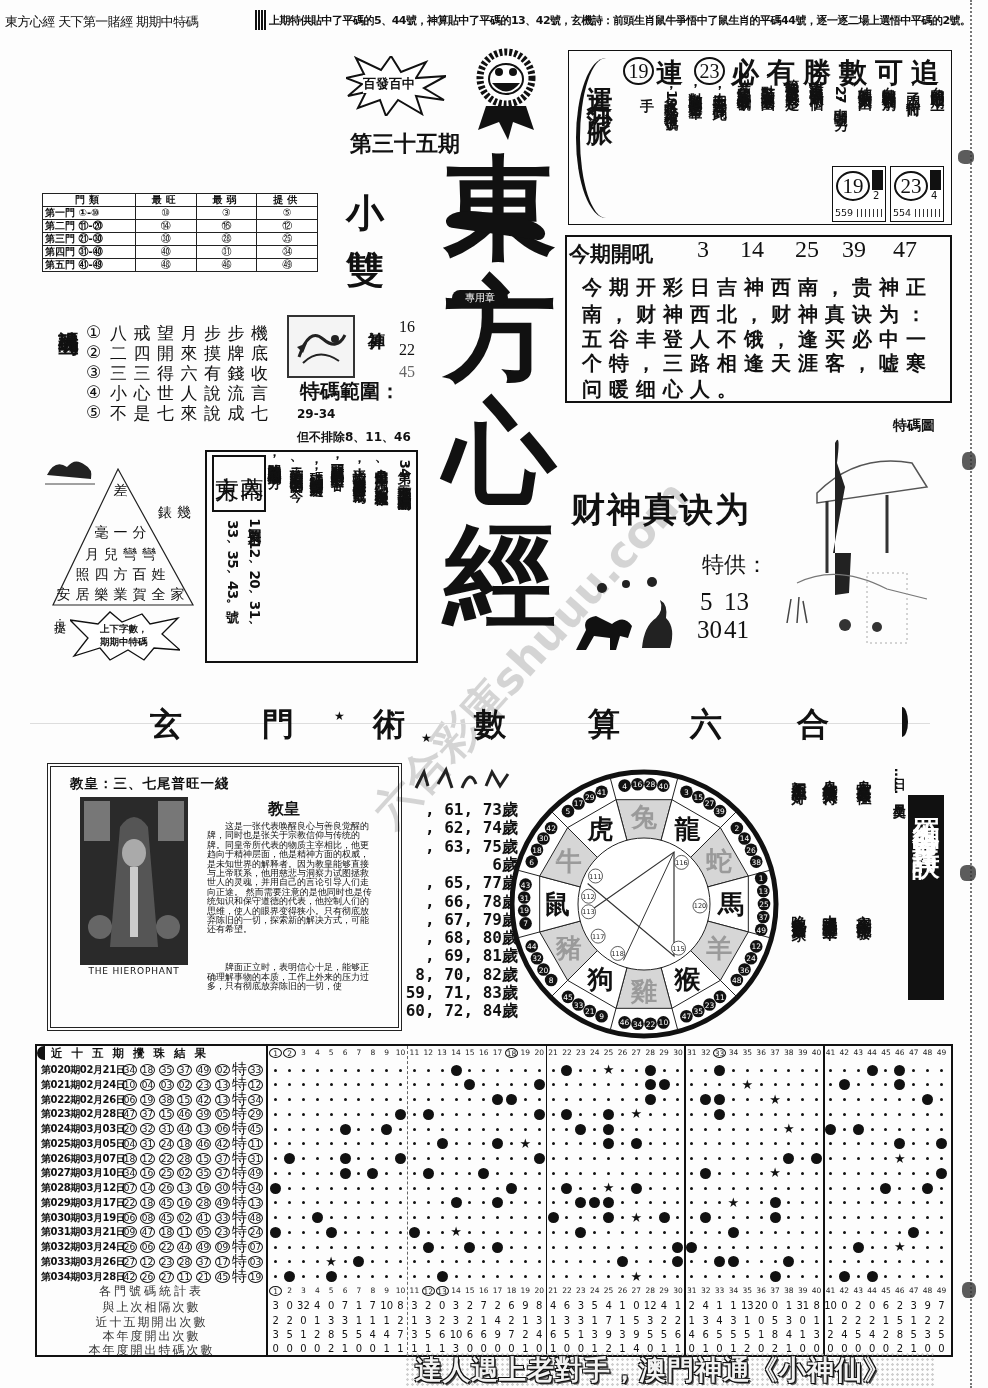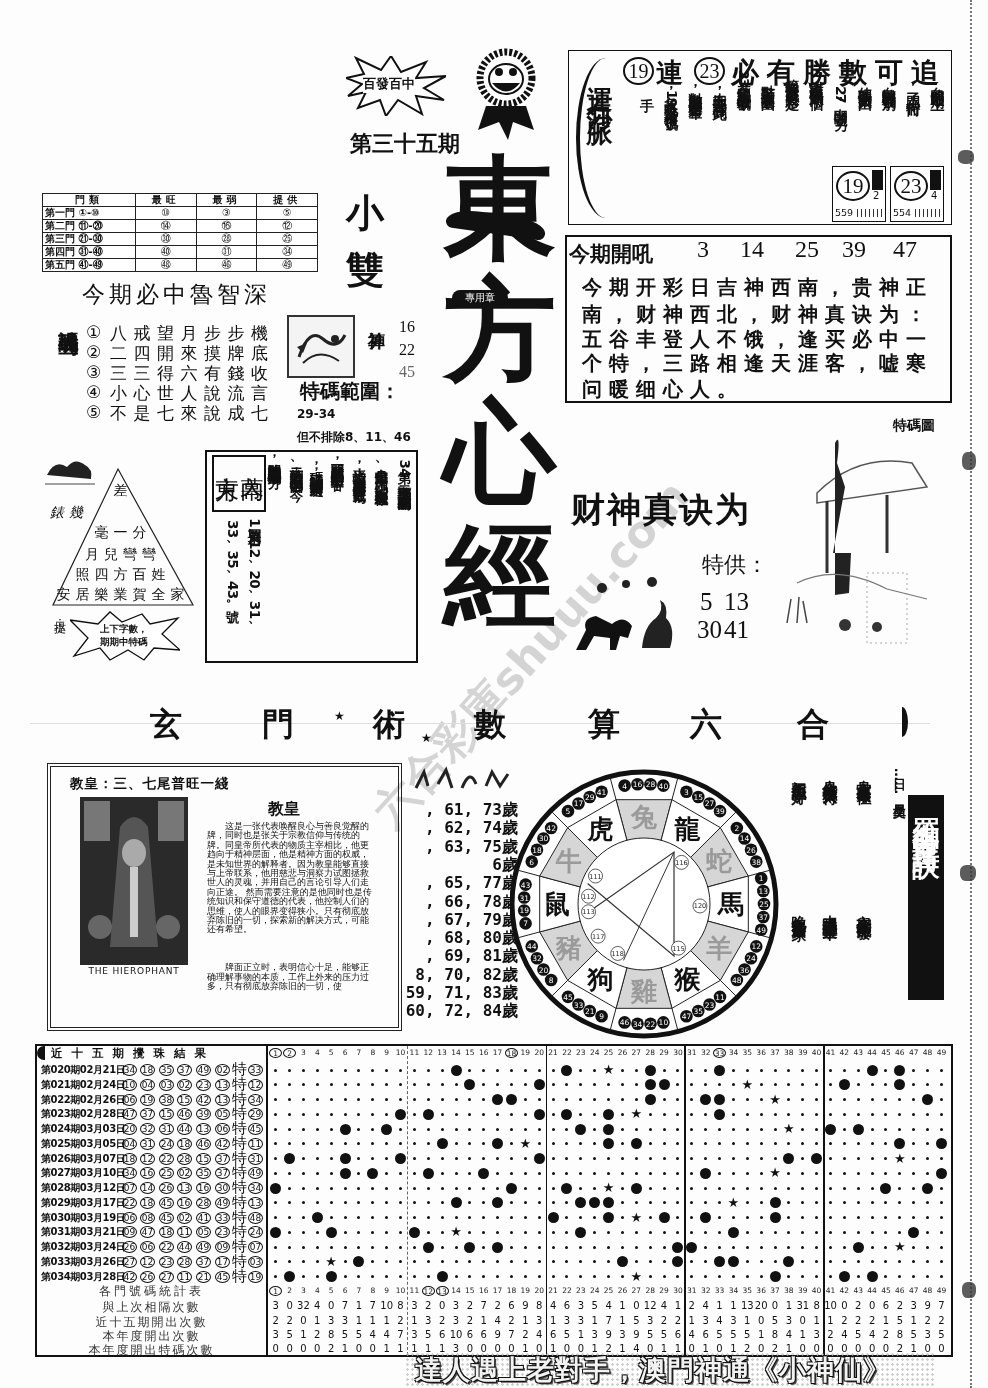--- a/index.html
+++ b/index.html
@@ -29,20 +29,25 @@
 <div id="page">
 
   <div class="a nw" style="left:360px;top:800px;font-size:44px;color:rgba(0,0,0,0.16);transform:rotate(-48deg);transform-origin:0 0;font-weight:bold;">六合彩庫shuuu.com</div>
 
   <div class="a" style="left:970px;top:0;width:0;height:1388px;border-left:2px dotted #777;"></div>
   <div class="a" style="left:958px;top:150px;width:16px;height:14px;background:#333;border-radius:40%;opacity:.8"></div>
   <div class="a" style="left:962px;top:452px;width:14px;height:18px;background:#333;border-radius:40%;opacity:.8"></div>
   <div class="a" style="left:960px;top:865px;width:16px;height:16px;background:#333;border-radius:40%;opacity:.8"></div>
   <div class="a" style="left:962px;top:1282px;width:14px;height:16px;background:#333;border-radius:40%;opacity:.8"></div>
 
+  <div class="a" style="left:0;top:10px;width:988px;height:24px;">
+    <span class="a nw" style="left:5px;top:3px;font-size:13px;letter-spacing:-0.6px;">東方心經 天下第一賭經 期期中特碼</span>
+    <span class="a" style="left:255px;top:0;width:12px;height:20px;background:repeating-linear-gradient(90deg,#111 0 2px,#fff 2px 3px);"></span>
+    <span class="a nw" style="left:269px;top:3px;font-size:11px;font-weight:bold;letter-spacing:-0.5px;">上期特供貼中了平碼的5、44號，神算貼中了平碼的13、42號，玄機詩：前頭生肖鼠牛爭悟中了鼠生肖的平碼44號，逐一逐二場上選悟中平碼的2號。</span>
+  </div>
 
   <div class="a" style="left:346px;top:56px;width:100px;height:60px;">
     <svg width="100" height="60" viewBox="0 0 100 60">
       <polygon points="0,22 18,18 10,2 35,14 45,0 55,16 80,6 70,22 100,20 78,32 98,44 70,40 76,58 52,44 40,60 34,44 12,52 20,36 2,40 16,28" fill="#fff" stroke="#111" stroke-width="2"></polygon>
     </svg>
     <span class="a nw" style="left:17px;top:19px;font-size:13px;font-weight:bold;background:#fff;">百發百中</span>
   </div>
 
   <div class="a" style="left:466px;top:48px;width:80px;height:94px;">
     <svg width="80" height="94" viewBox="0 0 80 94">
@@ -105,21 +110,20 @@
         </tr>
         <tr>
           <td class="door">第五門 ㊶-㊾</td>
           <td>㊽</td>
           <td>㊻</td>
           <td>㊾</td>
         </tr>
       </tbody>
   </table>
 
-  <div class="a nw" style="left:82px;top:279px;font-size:23px;letter-spacing:4px;">今期必中魯智深</div>
 
   <div class="a v" style="left:56px;top:322px;font-size:20px;font-weight:bold;letter-spacing:-2px;">五句現碼詩</div>
   <div id="poem-lines" class="a" style="left:86px;top:322px;width:195px;height:105px;">
       <div class="a nw" style="left: 0px; top: 0px; height: 20px;">
         <span class="a" style="left: 0px; top: 0px; font-size: 17px;">①</span>
         <span class="a" style="left: 24px; top: 0px; font-size: 17px; letter-spacing: 6.5px;">八戒望月步步機</span>
       </div>
       <div class="a nw" style="left: 0px; top: 20px; height: 20px;">
         <span class="a" style="left: 0px; top: 0px; font-size: 17px;">②</span>
         <span class="a" style="left: 24px; top: 0px; font-size: 17px; letter-spacing: 6.5px;">二四開來摸牌底</span>
@@ -159,21 +163,21 @@
     <svg width="50" height="30" viewBox="0 0 50 30">
       <path d="M2 20 Q10 4 22 12 Q30 2 40 10 Q48 14 46 24 Z" fill="#222"></path>
       <line x1="0" y1="29" x2="50" y2="29" stroke="#444" stroke-width="1"></line>
     </svg>
   </div>
   <svg class="a" width="146" height="142" viewBox="0 0 146 142" style="left:50px;top:466px;">
     <polygon points="68,3 143,139 3,139" fill="none" stroke="#222" stroke-width="1.2"></polygon>
   </svg>
   <div id="pyramid-lines" class="a" style="left:50px;top:466px;width:146px;height:142px;">
       <div class="a nw" style="left: 0px; top: 16px; width: 146px; text-align: center; font-size: 14px; letter-spacing: 5px;">差</div>
-      <div class="a nw" style="left: 0px; top: 38px; width: 146px; text-align: left; font-size: 14px; letter-spacing: 5px; font-style: italic;">錶幾</div>
+      <div class="a nw" style="left: 0px; top: 38px; width: 146px; text-align: right; font-size: 14px; letter-spacing: 5px;">錶幾</div>
       <div class="a nw" style="left: 0px; top: 58px; width: 146px; text-align: center; font-size: 14px; letter-spacing: 5px;">毫一分</div>
       <div class="a nw" style="left: 0px; top: 80px; width: 146px; text-align: center; font-size: 14px; letter-spacing: 5px;">月兒彎彎</div>
       <div class="a nw" style="left: 0px; top: 100px; width: 146px; text-align: center; font-size: 14px; letter-spacing: 5px;">照四方百姓</div>
       <div class="a nw" style="left: 0px; top: 120px; width: 146px; text-align: center; font-size: 14px; letter-spacing: 5px;">安居樂業賀全家</div>
     </div>
 
   <div class="a v" style="left:51px;top:612px;font-size:12px;">提示：</div>
   <div class="a" style="left:70px;top:610px;width:110px;height:52px;">
     <svg width="110" height="52" viewBox="0 0 110 52">
       <polygon points="0,10 28,14 40,2 52,12 72,4 80,14 108,8 92,24 110,40 84,38 74,50 58,40 40,50 30,38 4,46 18,28" fill="#fff" stroke="#111" stroke-width="1.3"></polygon>

